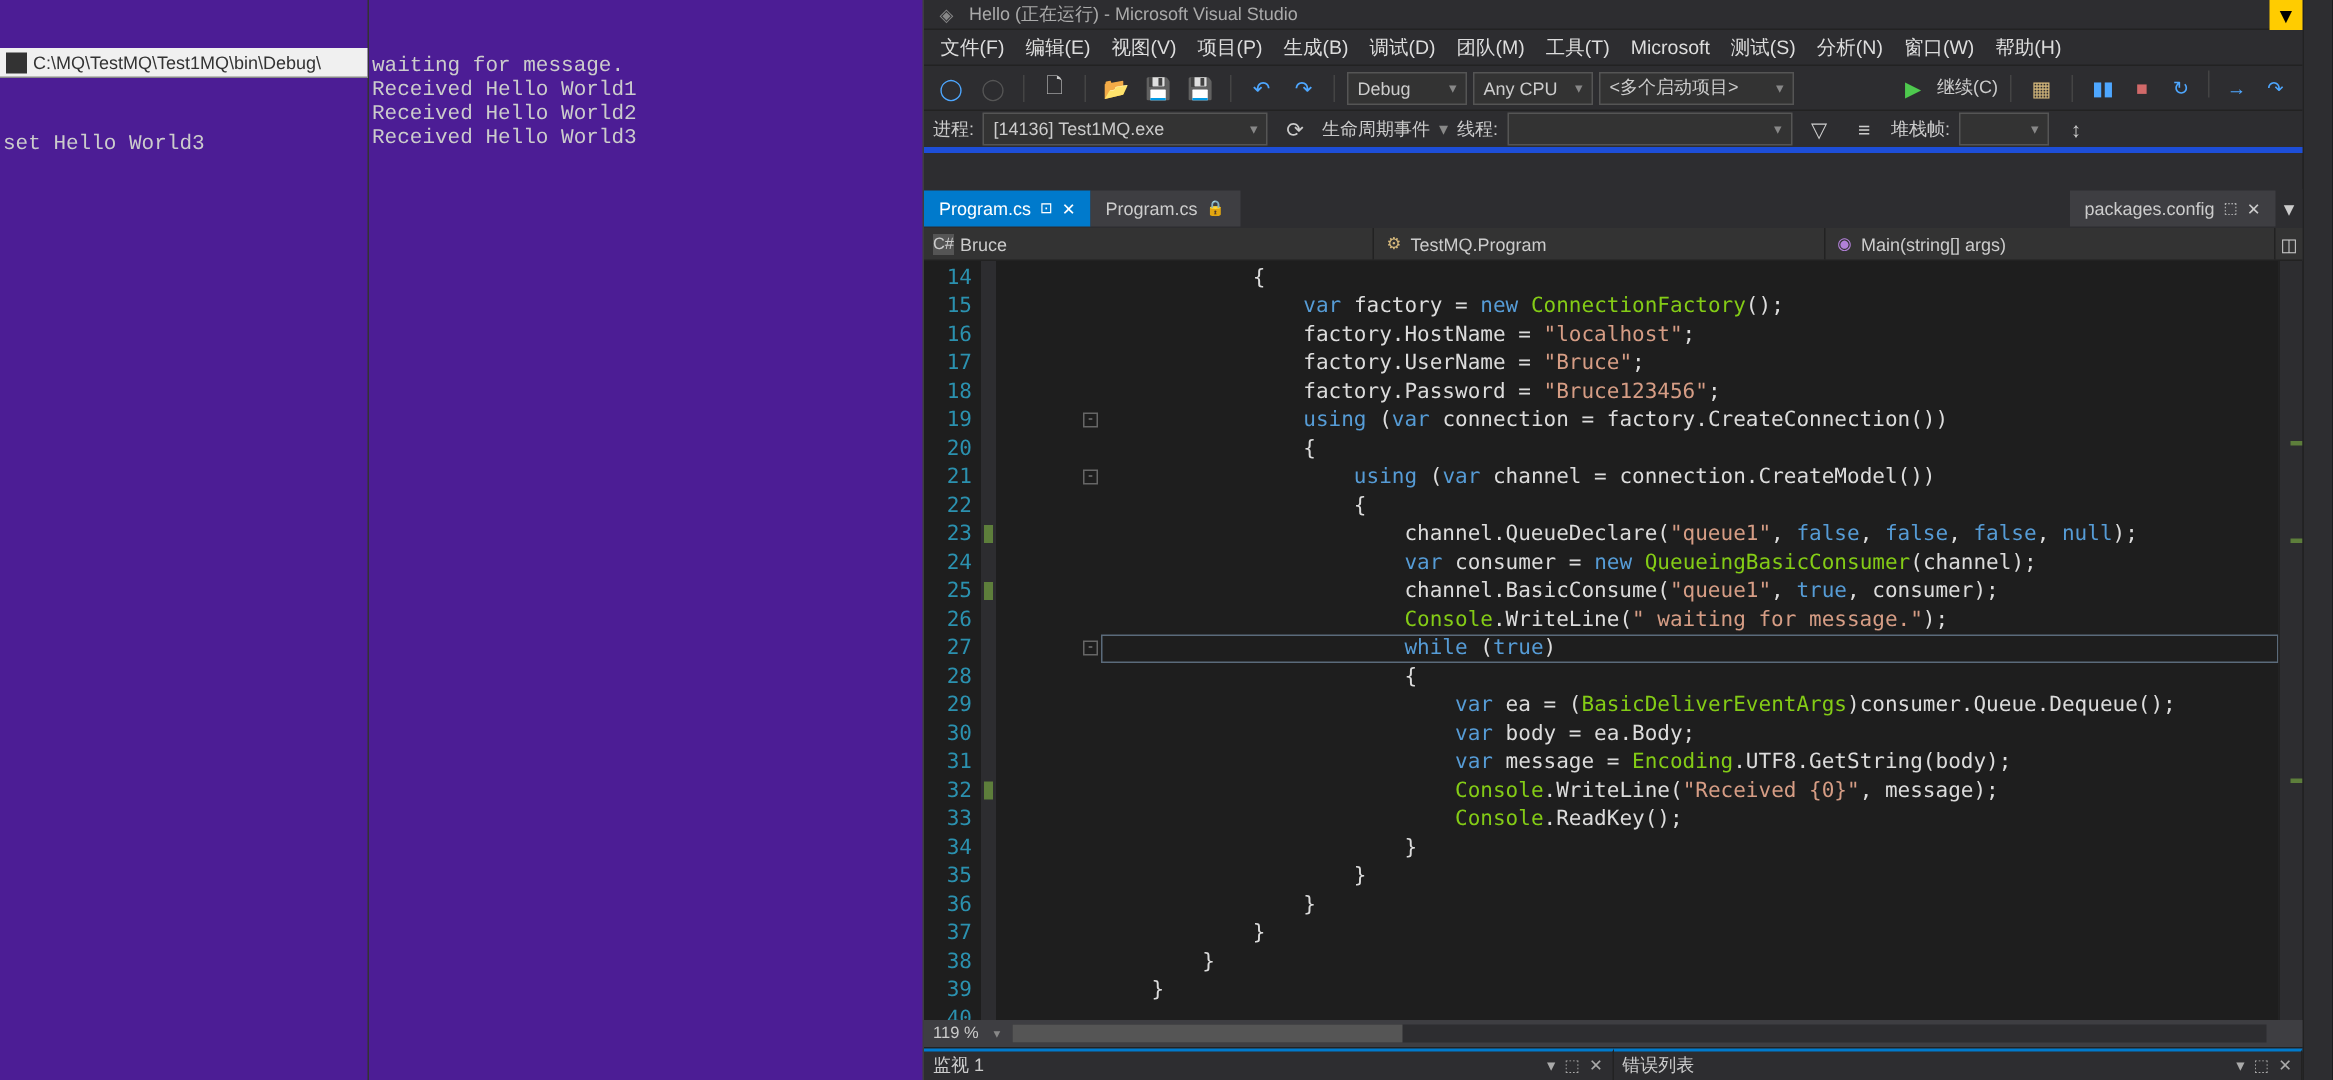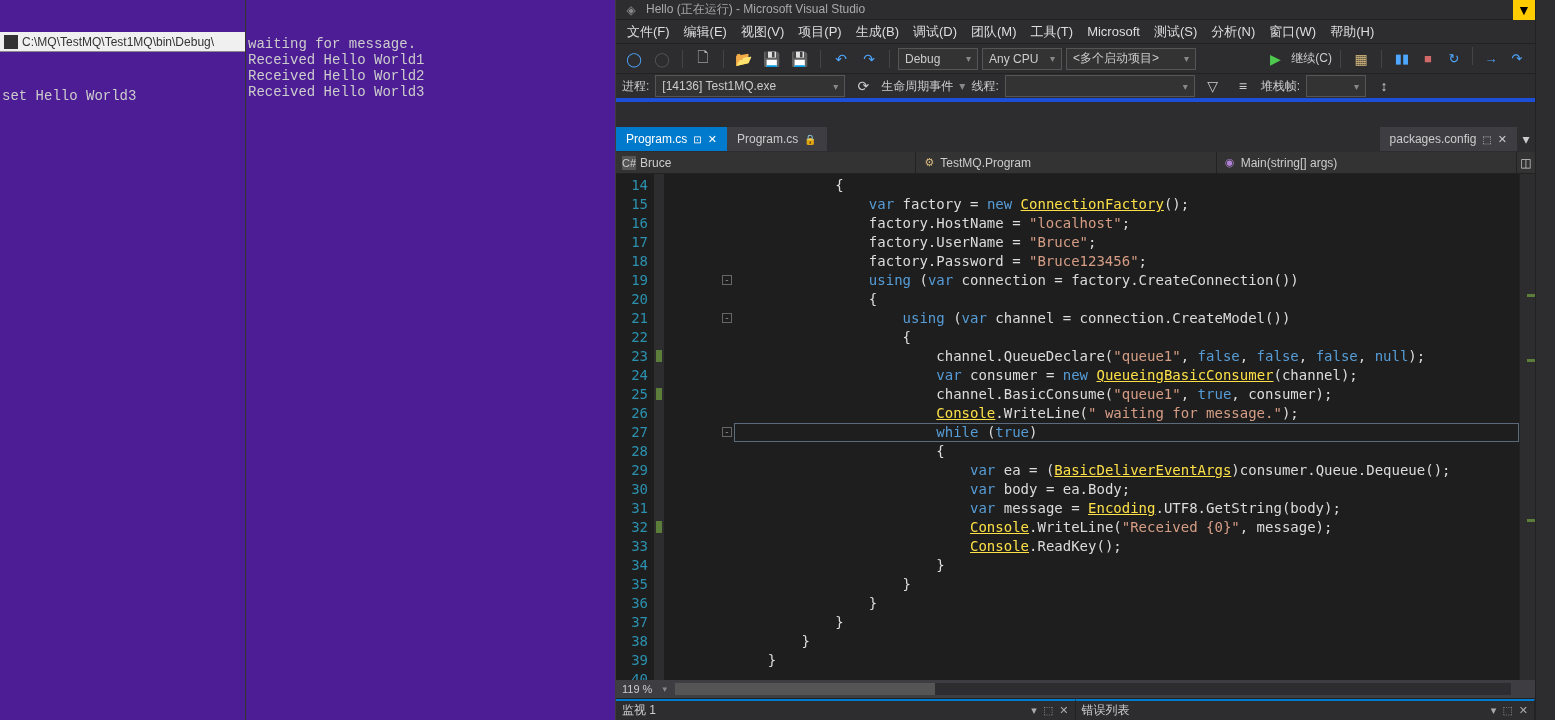--- a/index.html
+++ b/index.html
@@ -40,21 +40,21 @@
   .navbar .ic{ width:14px; height:14px; margin-right:4px; display:inline-flex; align-items:center; justify-content:center; font-size:11px;}
   .editor-wrap{ flex:1; display:flex; position:relative; background:#1e1e1e; overflow:hidden;}
   .gutter{ background:#1e1e1e; color:#2b91af; font-family:Consolas,monospace; font-size:14px; text-align:right; padding:2px 6px 0 0; line-height:19px;}
   .outline{ width:70px; position:relative;}
   .outline .fold-col{ position:absolute; right:0; top:0; bottom:0; width:14px;}
   .outline .fold{ position:absolute; font-size:10px; color:#888; width:10px; text-align:center; border:1px solid #666; height:10px; line-height:8px; left:2px;}
   .marks-col{ width:10px; background:#2d2d30; position:relative;}
   .mark{ position:absolute; width:6px; height:12px; background:#5d7e3b; left:2px;}
   .code{ flex:1; font-family:Consolas,monospace; font-size:14px; line-height:19px; color:#dcdcdc; white-space:pre; padding:2px 0 0 0; position:relative; overflow:hidden; }
   .kw{ color:#569cd6;}
-  .cls{ color:#fde047;text-decoration:underline;}
+  .cls{ color:#84cc16;}
   .str{ color:#d69d85;}
   .line-highlight{ position:absolute; left:0; right:0; height:19px; border:1px solid #5b6b7b; pointer-events:none;}
   .scroll-h{ height:18px; background:#3e3e42; display:flex; align-items:center;}
   .zoom{ color:#ccc; font-size:11px; padding:0 10px 0 6px;}
   .scroll-track{ flex:1; height:12px; background:#2d2d30; margin:0 24px 0 8px; position:relative;}
   .scroll-thumb{ position:absolute; left:0; width:260px; top:0; bottom:0; background:#555;}
   .overview{ width:16px; background:#2d2d30; position:relative; border-left:1px solid #222;}
   .ov-mark{ position:absolute; right:0; width:8px; height:3px; background:#5d7e3b;}
   .panels{ height:22px; background:#2d2d30; display:flex; border-top:1px solid #222;}
   .panel{ flex:1; display:flex; align-items:center; justify-content:space-between; padding:0 6px; border-top:2px solid #007acc; border-right:1px solid #222; font-size:12px; color:#ccc;}

